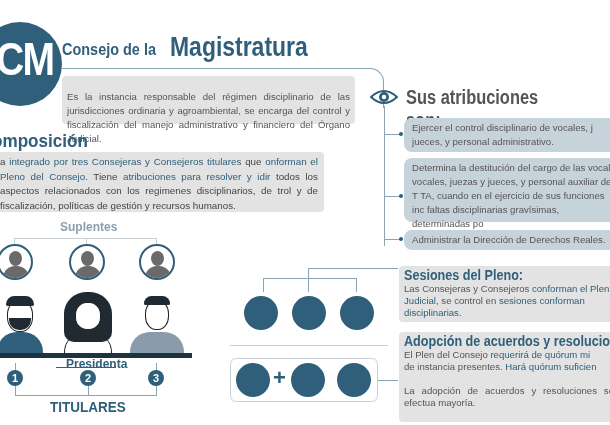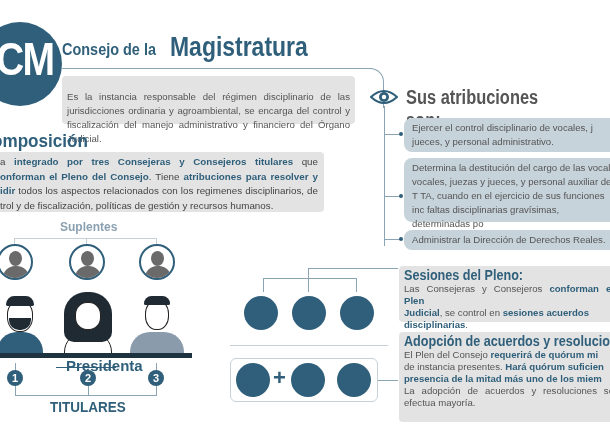--- a/index.html
+++ b/index.html
@@ -11,33 +11,33 @@
                font-family: "Liberation Sans", sans-serif; transform: scaleX(0.85); transform-origin: left; }
   .title-small { left: 62px; top: 40px; font-size: 17px; font-weight: bold; color: #2f5f7a; transform: scaleX(0.85); transform-origin: left; }
   .title-big { left: 170px; top: 32px; font-size: 27px; font-weight: bold; color: #2f5f7a; transform: scaleX(0.85); transform-origin: left; }
   .hr-top { left: 62px; top: 68px; width: 310px; height: 1px; background: #8aa4b3; }
   .curve-top { left: 360px; top: 68px; width: 24px; height: 40px; border-top: 1px solid #8aa4b3; border-right: 1px solid #8aa4b3; border-top-right-radius: 14px; }
   .desc-box { left: 62px; top: 76px; width: 293px; height: 48px; background: #e3e3e3; border-radius: 4px;
               padding: 14px 5px; font-size: 9.6px; line-height: 14px; text-align: justify; color: #555; }
   .h-comp { left: -8px; top: 130px; font-size: 19px; font-weight: bold; color: #2f5f7a; transform: scaleX(0.9); transform-origin: left; }
   .comp-box { left: -6px; top: 152px; width: 330px; height: 60px; background: #e3e3e3; border-radius: 4px;
               padding: 3px 6px; font-size: 9.8px; line-height: 14.5px; text-align: justify; color: #444; }
-  .hl { color: #2f5f7a; font-weight: bold; }
+  .hl { color: #2f5f7a; font-weight: normal; }
   .sup-label { left: 60px; top: 220px; font-size: 12px; font-weight: bold; color: #8aa0b0; }
   .sup-line { left: 14px; top: 238px; width: 142px; height: 1px; background: #c7d0d6; }
   .sup-vline { width: 1px; height: 8px; background: #c7d0d6; top: 238px; }
   .ghost { width: 36px; height: 36px; border-radius: 50%; border: 2px solid #2f5f7a; background: #fff; overflow: hidden; }
   .ghost .head { position: absolute; left: 10px; top: 5px; width: 13px; height: 15px; border-radius: 50%; background: #6a6a6a; }
   .ghost .body { position: absolute; left: 4px; top: 20px; width: 26px; height: 18px; border-radius: 12px 12px 0 0; background: #6a6a6a; }
   .person { overflow: hidden; }
   .face { position: absolute; border-radius: 45%; background: #fff; border: 1.5px solid #222; }
   .hair { position: absolute; background: #1f2a33; }
   .torso { position: absolute; border-radius: 20px 20px 0 0; }
   .bar { left: 0; top: 353px; width: 192px; height: 5px; background: #1e3340; }
-  .presidenta { left: 66px; top: 357px; font-size: 15px; font-weight: bold; color: #2f5f7a; }
+  .presidenta { left: 66px; top: 357px; font-size: 12px; font-weight: bold; color: #2f5f7a; }
   .pres-line { left: 56px; top: 367px; width: 60px; height: 1px; background: #2f5f7a; }
   .num { width: 16px; height: 16px; border-radius: 50%; background: #2f5f7a; color: #fff; font-size: 11px; font-weight: bold;
          text-align: center; line-height: 16px; }
   .tit-line { left: 15px; top: 395px; width: 142px; height: 1px; background: #8aa4b3; }
   .vline { width: 1px; background: #8aa4b3; }
   .titulares { left: 50px; top: 398px; font-size: 15px; font-weight: bold; color: #2f5f7a; transform: scaleX(0.9); transform-origin: left; }
   .eye { left: 370px; top: 88px; width: 28px; height: 18px; }
   .atrib-title { left: 406px; top: 86px; font-size: 20px; font-weight: bold; color: #555; transform: scaleX(0.82); transform-origin: left; }
   .atrib-vline { left: 384px; top: 106px; width: 1px; height: 140px; background: #8aa4b3; }
   .atrib-item { left: 404px; background: #c7d3db; border-radius: 8px 0 0 8px; padding: 3px 8px; font-size: 9.6px; line-height: 14px; color: #555; width: 220px; }
@@ -143,28 +143,28 @@
 <div class="abs vline" style="left:356px;top:278px;height:14px;background:#8aa4b3"></div>
 <div class="abs conn" style="left:263px;top:278px;width:93px"></div>
 <div class="abs conn" style="left:308px;top:268px;width:90px"></div>
 
 <div class="abs round-av" style="left:244px;top:296px"></div>
 <div class="abs round-av" style="left:292px;top:296px"></div>
 <div class="abs round-av" style="left:340px;top:296px"></div>
 
 <div class="abs sess-box">
   <div class="sess-title">Sesiones del Pleno:</div>
-  <div class="sess-text"><span>Las Consejeras y Consejeros </span><span class="hl">conforman el Plen</span><br><span class="hl">Judicial</span><span>, se control en </span><span class="hl">sesiones acuerdos</span><br><span class="hl">disciplinarias</span><span>.</span></div>
+  <div class="sess-text"><span>Las Consejeras y Consejeros </span><span class="hl">conforman el Plen</span><br><span class="hl">Judicial</span><span>, se control en </span><span class="hl">sesiones conforman</span><br><span class="hl">disciplinarias</span><span>.</span></div>
 </div>
 
 <div class="abs sep-line"></div>
 <div class="abs quorum-box">
   <div class="abs round-av" style="left:5px;top:4px"></div>
   <div class="abs plus" style="left:42px;top:6px">+</div>
   <div class="abs round-av" style="left:60px;top:4px"></div>
   <div class="abs round-av" style="left:106px;top:4px"></div>
 </div>
 <div class="abs conn" style="left:378px;top:380px;width:20px"></div>
 
 <div class="abs adop-box">
   <div class="sess-title">Adopción de acuerdos y resolucio</div>
-  <div class="sess-text"><span>El Plen del Consejo </span><span class="hl">requerirá de quórum mi</span><br><span>de instancia presentes. </span><span class="hl">Hará quórum suficien</span><br><span class="hl">presencia de la mitad más uno de los miem</span><br><span>La adopción de acuerdos y resoluciones se efectua mayoría.</span></div>
+  <div class="sess-text"><span>El Plen del Consejo </span><span class="hl">requerirá de quórum mi</span><br><span>de instancia presentes. </span><span class="hl">Hará quórum suficien</span><br><br><span>La adopción de acuerdos y resoluciones se efectua mayoría.</span></div>
 </div>
 
 </body></html>

